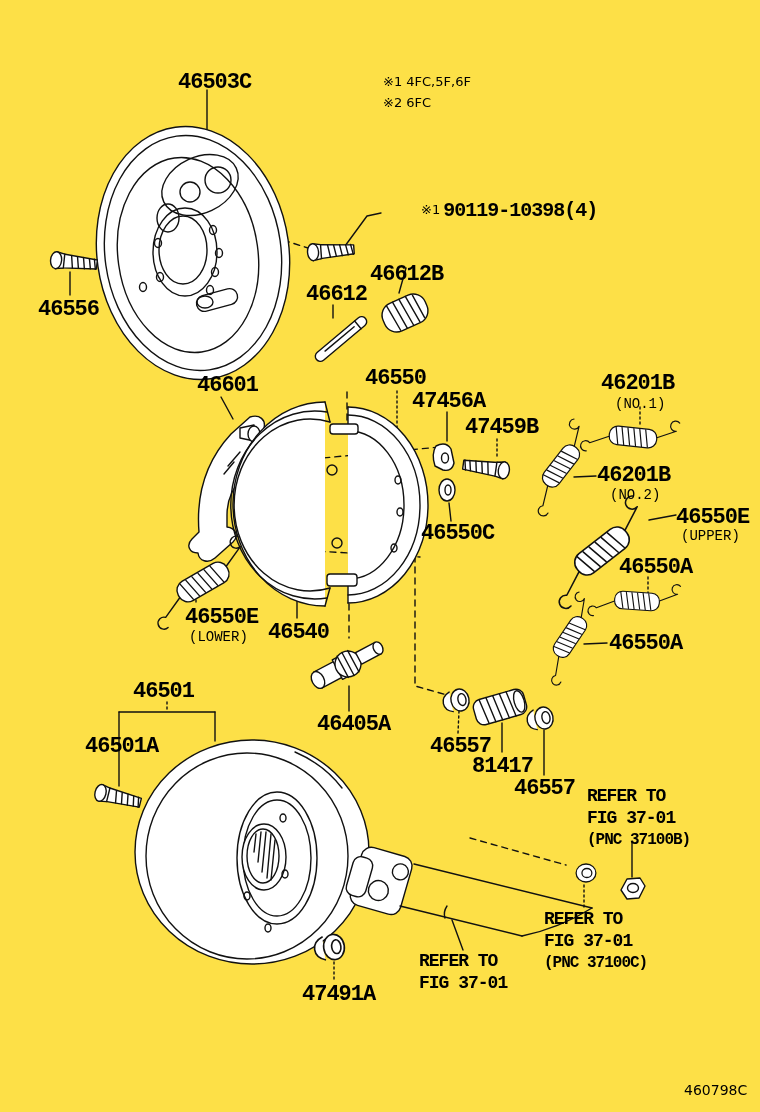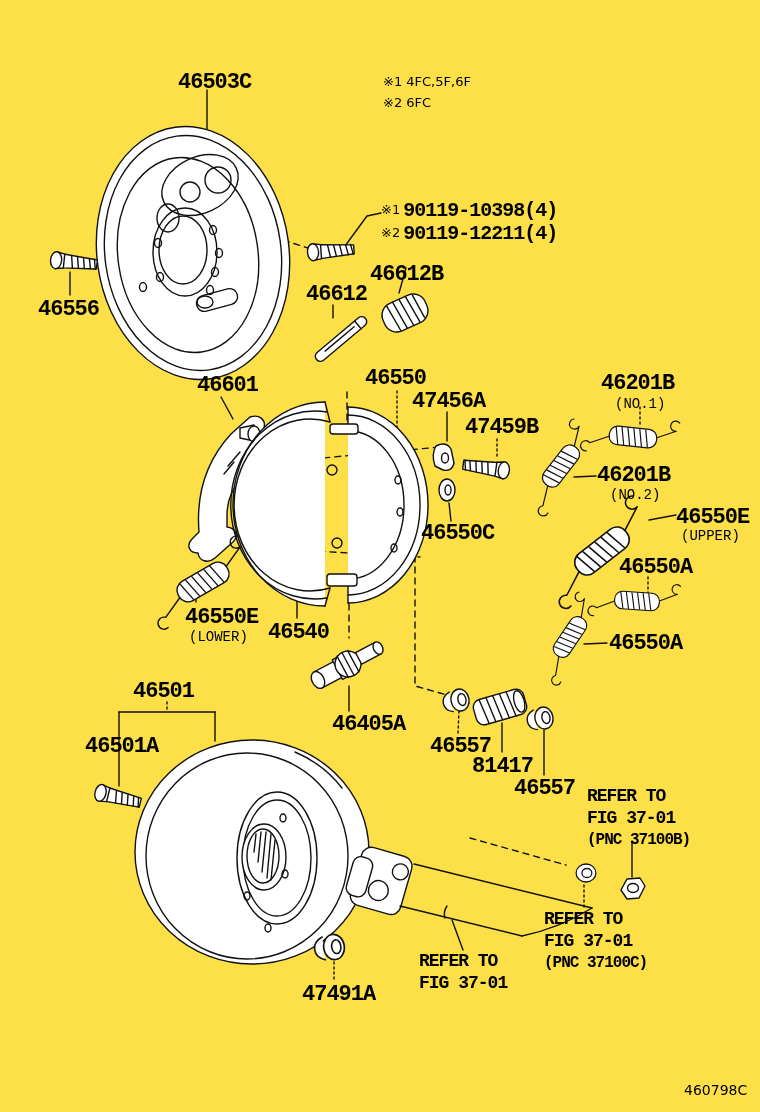--- a/index.html
+++ b/index.html
@@ -4,21 +4,21 @@
 <style>
   html,body{margin:0;padding:0;background:#fff;}
   .stage{position:relative;width:760px;height:1112px;background:#fde047;overflow:hidden;
          font-family:"Liberation Mono", monospace;color:#000;}
   .stage svg{position:absolute;left:0;top:0;}
   .part-label{position:absolute;font:700 22px "Liberation Mono", monospace;
               letter-spacing:-1px;white-space:nowrap;}
   .sub-label{position:absolute;font:400 14px "Liberation Mono", monospace;
              letter-spacing:0;white-space:nowrap;}
   .note-label{position:absolute;font:400 13px "DejaVu Sans", sans-serif;white-space:nowrap;}
-  .callout{position:absolute;white-space:nowrap;}
+  .callout{position:absolute;white-space:nowrap;margin-left:40px;}
   .callout .pfx{font:400 13px "DejaVu Sans", sans-serif;margin-right:3px;vertical-align:2px;}
   .callout .num{font:700 20px "Liberation Mono", monospace;letter-spacing:-1px;}
   .refer{position:absolute;font:700 18px "Liberation Mono", monospace;
          line-height:22px;letter-spacing:-1px;white-space:nowrap;}
   .refer .pnc{font-size:16px;}
   .code-label{position:absolute;font:400 14px "DejaVu Sans", sans-serif;}
 </style>
 </head>
 <body>
 
@@ -284,23 +284,20 @@
       </g>
 </svg>
 
 <div class="part-label" style="left:178px;top:70px">46503C</div>
 <div class="note-label" style="left:383px;top:74px">※1 4FC,5F,6F</div>
 <div class="note-label" style="left:383px;top:95px">※2 6FC</div>
 
 <div class="callout" style="left:381px;top:199px">
   <span class="pfx">※1</span><span class="num">90119-10398(4)</span>
 </div>
-<div class="callout" style="left:381px;top:222px">
-  <span class="pfx">※2</span><span class="num">90119-12211(4)</span>
-</div>
 
 <div class="part-label" style="left:370px;top:262px">46612B</div>
 <div class="part-label" style="left:306px;top:282px">46612</div>
 <div class="part-label" style="left:38px;top:297px">46556</div>
 <div class="part-label" style="left:197px;top:373px">46601</div>
 <div class="part-label" style="left:365px;top:366px">46550</div>
 <div class="part-label" style="left:412px;top:389px">47456A</div>
 <div class="part-label" style="left:465px;top:415px">47459B</div>
 
 <div class="part-label" style="left:601px;top:371px">46201B</div>
@@ -312,21 +309,21 @@
 <div class="sub-label" style="left:681px;top:528px">(UPPER)</div>
 <div class="part-label" style="left:619px;top:555px">46550A</div>
 <div class="part-label" style="left:421px;top:521px">46550C</div>
 <div class="part-label" style="left:185px;top:605px">46550E</div>
 <div class="sub-label" style="left:189px;top:629px">(LOWER)</div>
 <div class="part-label" style="left:268px;top:620px">46540</div>
 <div class="part-label" style="left:609px;top:631px">46550A</div>
 
 <div class="part-label" style="left:133px;top:679px">46501</div>
 <div class="part-label" style="left:85px;top:734px">46501A</div>
-<div class="part-label" style="left:332px;top:712px">46405A</div>
+<div class="part-label" style="left:317px;top:712px">46405A</div>
 <div class="part-label" style="left:430px;top:734px">46557</div>
 <div class="part-label" style="left:472px;top:754px">81417</div>
 <div class="part-label" style="left:514px;top:776px">46557</div>
 <div class="part-label" style="left:302px;top:982px">47491A</div>
 
 <div class="refer" style="left:587px;top:785px">
   <div>REFER TO</div>
   <div>FIG 37-01</div>
   <div class="pnc">(PNC 37100B)</div>
 </div>

